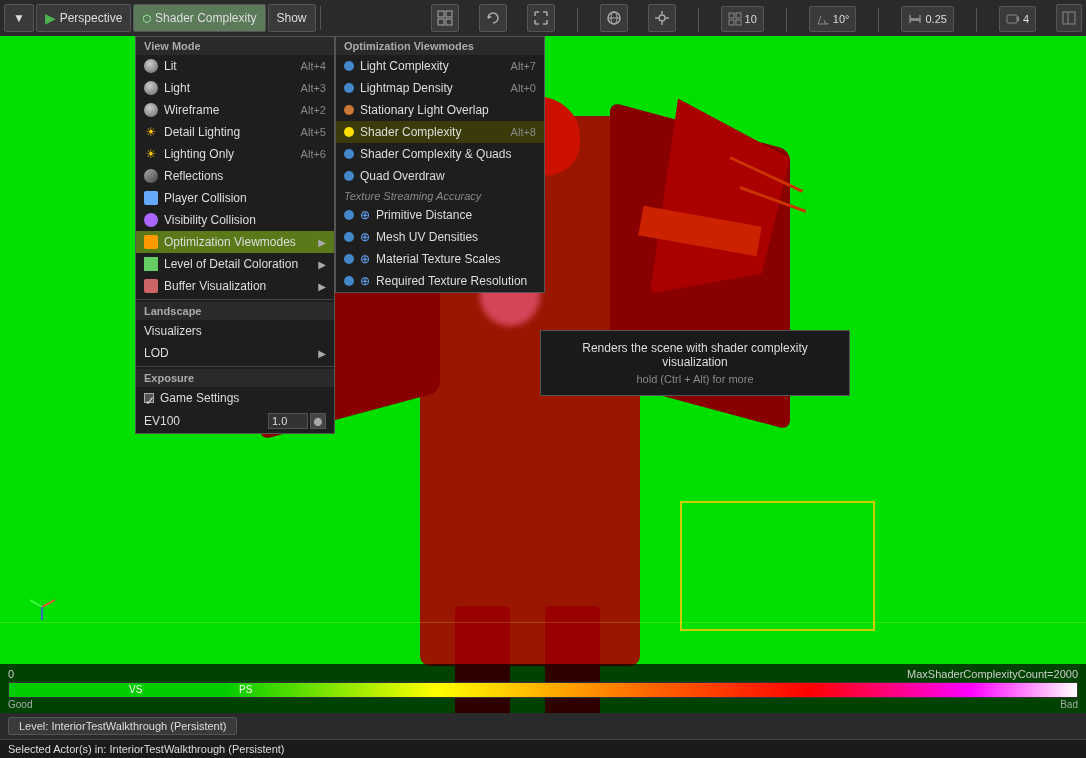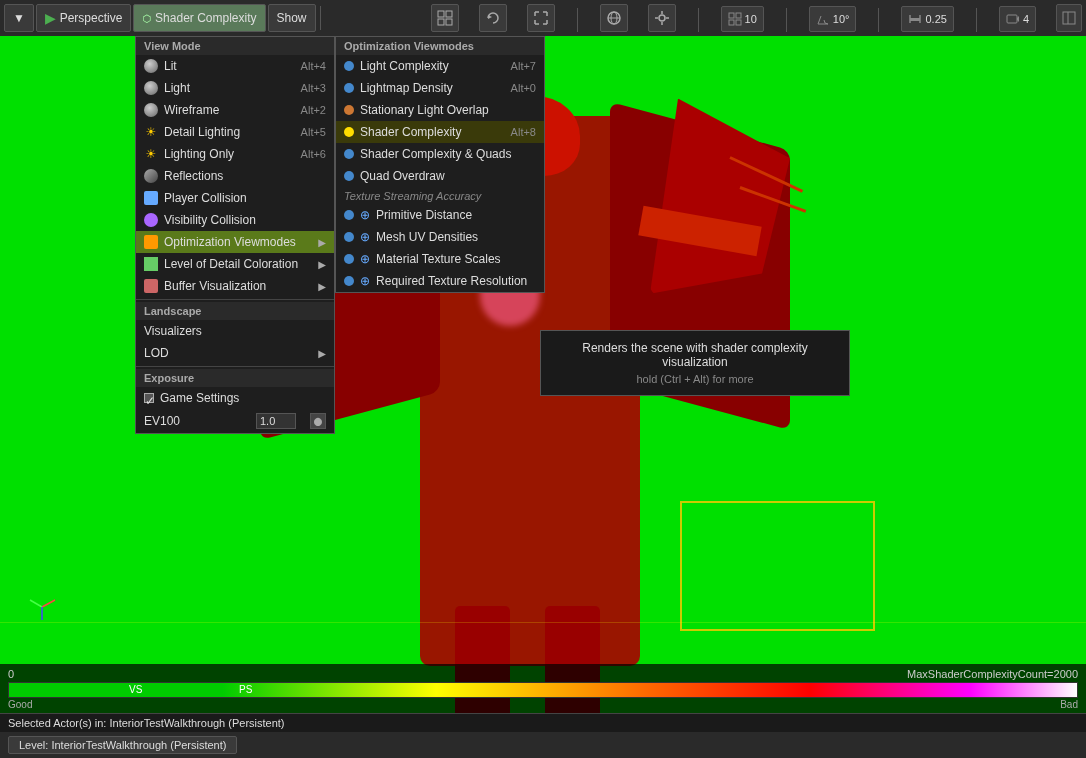--- a/index.html
+++ b/index.html
@@ -474,21 +474,21 @@
 
   <div class="menu-divider"></div>
   <div class="menu-section-header">Exposure</div>
 
   <div class="menu-item">
     <span class="checkbox-box" style="border-color:#aaa;background:#555;">✓</span>
     <span>Game Settings</span>
   </div>
   <div class="menu-item">
     <span>EV100</span>
-    <div style="margin-left:auto;display:flex;align-items:flex-start;gap:14px;">
+    <div style="margin-left:auto;display:flex;align-items:flex-start;gap:2px;">
       <input type="text" value="1.0" style="width: 40px; background: rgb(51, 51, 51); border: 1px solid rgb(85, 85, 85); color: rgb(221, 221, 221); padding: 1px 3px; font-size: 11px;">
       <div style="background:#444;border:1px solid #555;width:16px;height:16px;display:flex;align-items:center;justify-content:center;font-size:8px;color:#aaa;">⬤</div>
     </div>
   </div>
 </div>
 
 <div id="sub-menu">
   <div class="sub-menu-section-header">Optimization Viewmodes</div>
 
   <div class="sub-menu-item">
@@ -556,19 +556,19 @@
     </div>
     <div id="complexity-gradient">
       <span id="vs-label">VS</span>
       <span id="ps-label">PS</span>
     </div>
     <div id="complexity-labels">
       <span>Good</span>
       <span>Bad</span>
     </div>
   </div>
+  <div id="level-bar">
+    <span class="level-badge">Level:  InteriorTestWalkthrough (Persistent)</span>
+  </div>
   <div id="status-bar">
     <span>Selected Actor(s) in:  InteriorTestWalkthrough (Persistent)</span>
   </div>
-  <div id="level-bar">
-    <span class="level-badge">Level:  InteriorTestWalkthrough (Persistent)</span>
-  </div>
 </div>
 
 </body></html>

